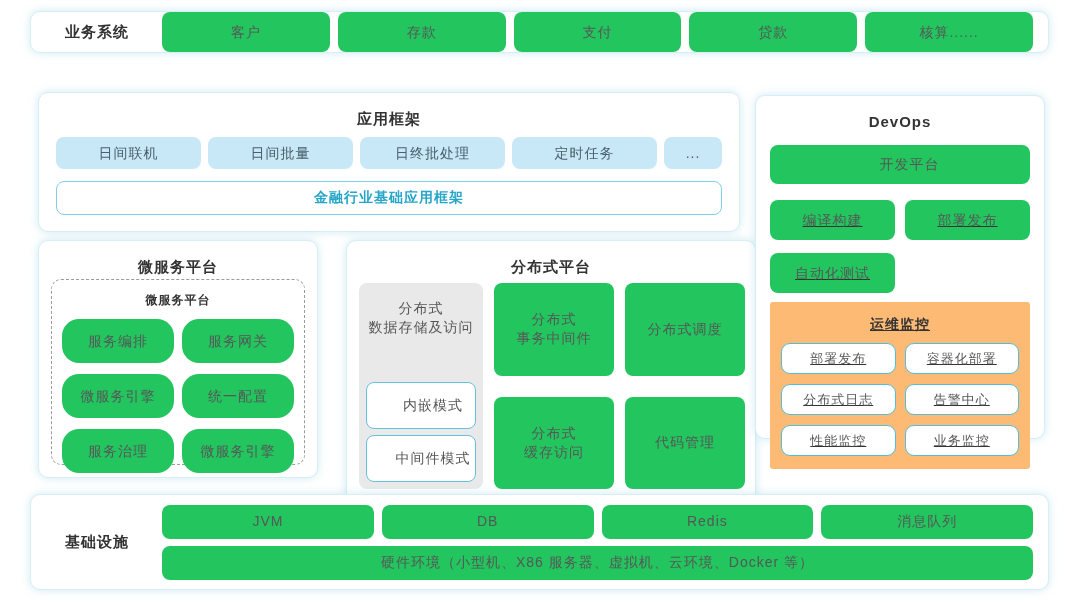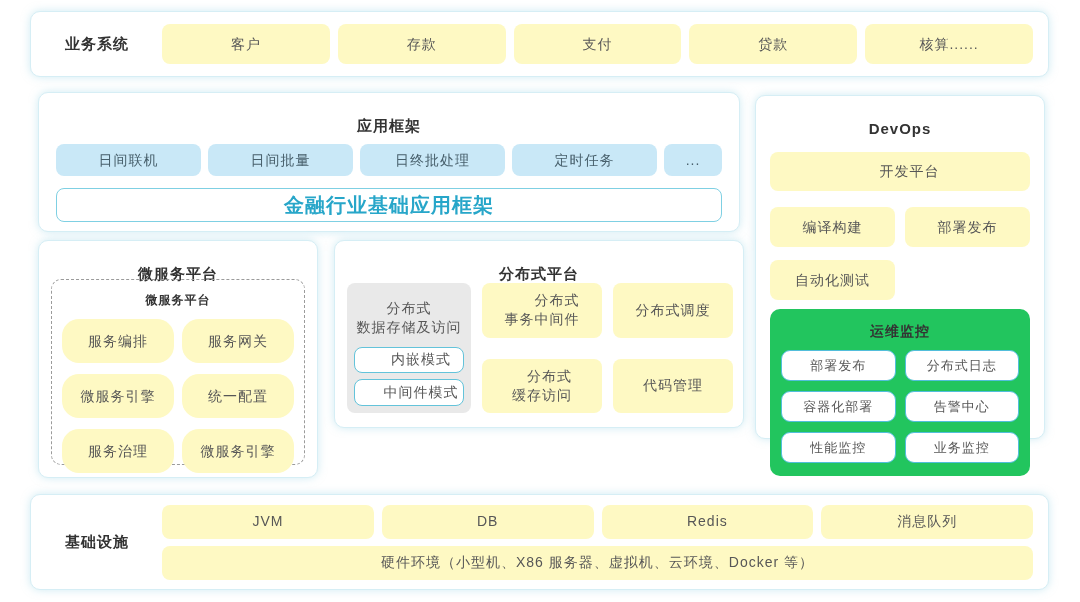--- a/index.html
+++ b/index.html
@@ -9,86 +9,86 @@
     font-family:"Liberation Sans","DejaVu Sans",sans-serif;
     color:#333;
   }
   .card {
     position:absolute; background:#fff;
     border:1px solid #d6eef5; border-radius:10px;
     box-shadow:0 0 9px rgba(160,215,232,.5);
   }
   .card-title {
     text-align:center; font-size:15px; font-weight:600; color:#333;
-    letter-spacing:1px; padding-top:25px; line-height:16px;
+    letter-spacing:1px; padding-top:18px; line-height:16px;
   }
   .side-label {
     width:102px; flex:0 0 102px; text-align:center;
     font-size:15px; font-weight:600; color:#333; letter-spacing:1px;
   }
   .blk {
     display:flex; align-items:center; justify-content:center;
     border-radius:8px; font-size:14px; color:#575757;
     letter-spacing:1px; text-align:center; line-height:1.35;
   }
-  .gray { background:#fef9c3;text-align:right; }
+  .gray { background:#22c55e; }
   .blue { background:#c9e8f7; color:#48606c; }
   .pre  { white-space:pre-line; }
 
   
-  .biz { left:30px; top:11px; width:1019px; height:66px;
+  .biz { left:30px; top:11px; width:1019px; height:42px;
          display:flex; align-items:center; padding:0 15px; gap:14px; }
   .biz-items { flex:1; display:flex; gap:8px; }
   .biz-items .blk { flex:1; height:40px; }
 
   
   .appfw { left:38px; top:92px; width:702px; height:140px; }
   .appfw-row { display:flex; gap:7px; margin:10px 17px 0; }
   .appfw-row .blk { flex:1; height:32px; }
   .appfw-row .blk.dots { flex:0 0 58px; }
   .appfw-banner {
     margin:12px 17px 0; height:34px;
     display:flex; align-items:center; justify-content:center;
     background:#fff; border:1px solid #7fd0e3; border-radius:8px;
-    color:#27a6c9; font-size:20px; font-weight:600; letter-spacing:1px;
+    color:#27a6c9; font-size:14px; font-weight:600; letter-spacing:1px;
   }
 
   
   .micro { left:38px; top:240px; width:280px; height:238px; }
   .micro-dash {
     position:absolute; top:38px; left:12px; right:12px; bottom:12px;
     border:1px dashed #9b9b9b; border-radius:10px; padding:6px 10px;
   }
   .micro-inner-title { text-align:center; font-size:12px; font-weight:600;
     color:#333; letter-spacing:1px; margin:6px 0 10px; }
   .micro-grid { display:grid; grid-template-columns:1fr 1fr; gap:11px 8px; }
   .micro-grid .blk { height:44px;border-radius:17px; }
 
   
-  .dist { left:334px; top:240px; width:410px; height:188px; }
+  .dist { left:346px; top:240px; width:410px; height:264px; }
   .dist-body { position:absolute; top:42px; left:12px; right:10px; bottom:14px;
     display:flex; gap:11px; }
   .dist-storage { flex:0 0 124px; background:#e9e9e9; border-radius:8px;
     display:flex; flex-direction:column; padding:6px 7px 7px; }
   .dist-storage-label { padding:10px 0 4px; text-align:center; font-size:14px;
     color:#575757; letter-spacing:1px; line-height:1.35; white-space:pre-line; flex:1; }
   .mode-btn { background:#fff; border:1px solid #63c3da; border-radius:8px;
     height:47px; margin-top:6px; display:flex; align-items:center;
     justify-content:center; font-size:14px; color:#575757; letter-spacing:1px;padding-left:24px; }
   .dist-col { flex:1; display:flex; flex-direction:column; gap:21px; }
   .dist-col .blk { flex:1; }
 
   
   .devops { left:755px; top:95px; width:290px; height:344px; }
   .devops-platform { margin:15px 14px 7px; height:39px;padding-left:19px; }
   .devops-grid { display:grid; grid-template-columns:1fr 1fr; gap:13px 10px;
-    margin:16px 14px 0; }
+    margin:16px 14px 0;text-decoration:underline; }
   .devops-grid .blk { height:40px; }
-  .monitor { margin:9px 14px 0; background:#22c55e; border-radius:10px;
-    padding:8px 11px 13px; }
+  .monitor { margin:9px 14px 0; background:#fdba74; border-radius:3px;
+    padding:8px 11px 13px;text-decoration:underline; }
   .monitor-title { text-align:center; font-size:14px; font-weight:600;
     color:#333; letter-spacing:1px; margin:6px 0 9px; }
   .monitor-grid { display:grid; grid-template-columns:1fr 1fr; gap:10px 9px; }
   .monitor-grid .blk { height:31px; background:#fff;
     border:1px solid #52bedb; border-radius:9px; font-size:13px; }
 
   
   .infra { left:30px; top:494px; width:1019px; height:96px;
     display:flex; align-items:center; padding:0 15px; gap:14px; }
   .infra-right { flex:1; display:flex; flex-direction:column; gap:7px; }
@@ -164,22 +164,22 @@
   <div class="blk gray devops-platform">开发平台</div>
   <div class="devops-grid">
     <div class="blk gray">编译构建</div>
     <div class="blk gray">部署发布</div>
     <div class="blk gray">自动化测试</div>
   </div>
   <div class="monitor">
     <div class="monitor-title">运维监控</div>
     <div class="monitor-grid">
       <div class="blk">部署发布</div>
+      <div class="blk">容器化部署</div>
       <div class="blk">分布式日志</div>
-      <div class="blk">容器化部署</div>
       <div class="blk">告警中心</div>
       <div class="blk">性能监控</div>
       <div class="blk">业务监控</div>
     </div>
   </div>
 </div>
 
 <div class="card infra">
   <div class="side-label">基础设施</div>
   <div class="infra-right">

